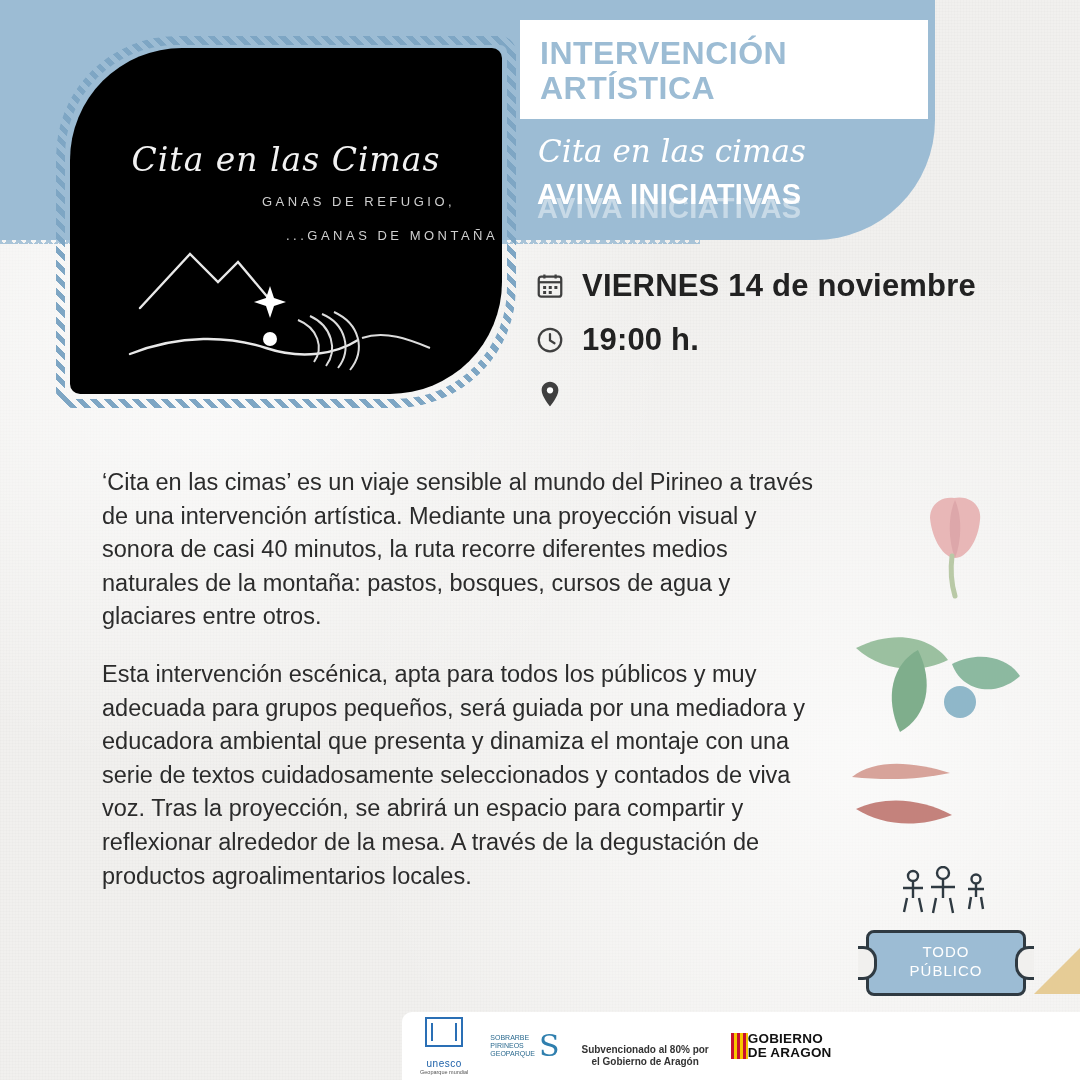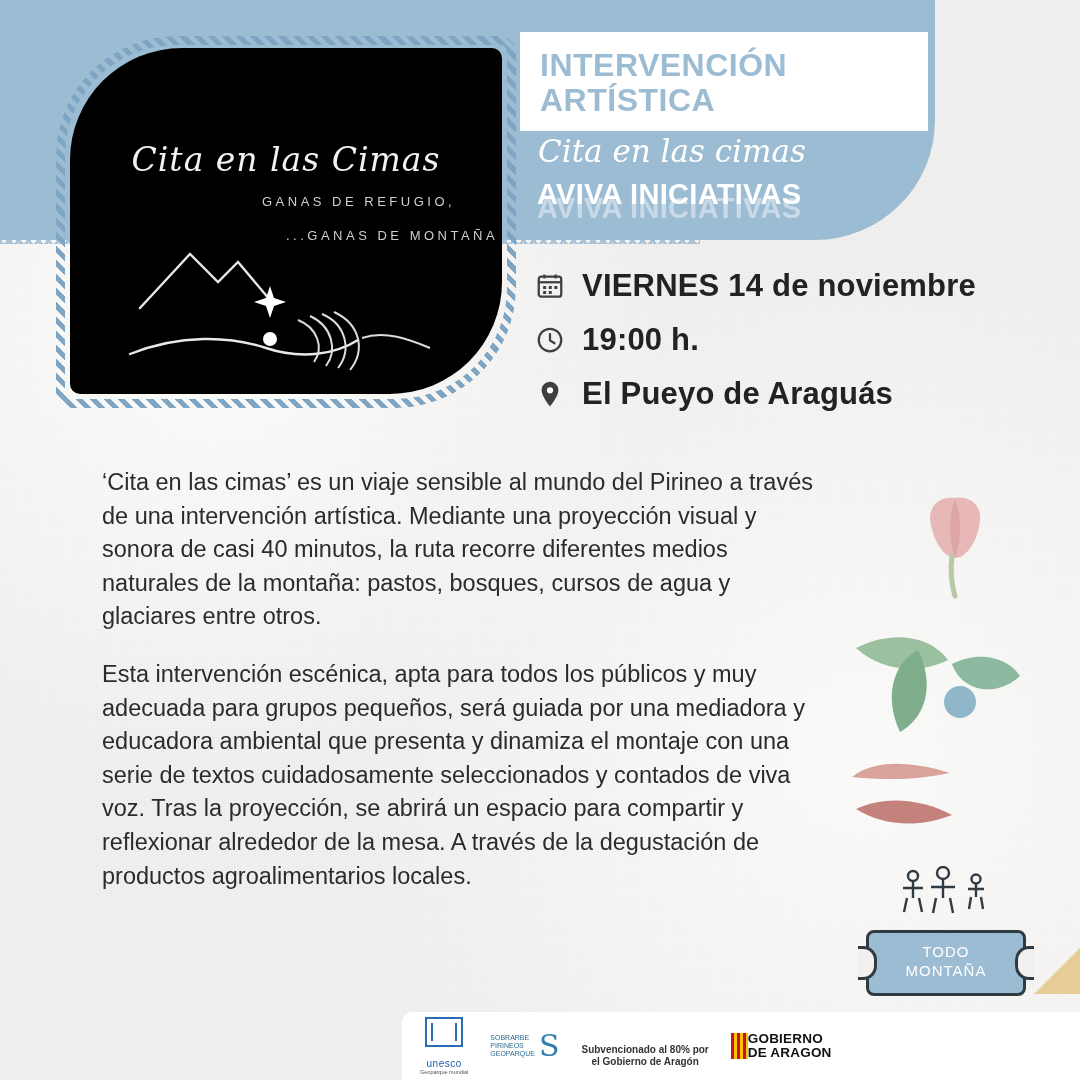--- a/index.html
+++ b/index.html
@@ -115,21 +115,21 @@
     letter-spacing: 3.5px;
     font-family: "Liberation Sans", sans-serif;
   }
   .art-sub1 { left: 192px; top: 146px; }
   .art-sub2 { left: 216px; top: 180px; }
 
   
   .title-block {
     position: absolute;
     left: 520px;
-    top: 32px;
+    top: 20px;
     width: 408px;
     background: #ffffff;
     padding: 16px 12px 14px 20px;
     box-sizing: border-box;
   }
   .title-main {
     color: #9cbcd4;
     font-size: 32px;
     font-weight: bold;
     line-height: 1.08;
@@ -388,21 +388,20 @@
       <span class="meta-text">19:00 h.</span>
     </div>
 
     <div class="meta-row">
       <span class="meta-icon">
         <svg width="30" height="30" viewBox="0 0 24 24" fill="#3f3f3f">
           <path d="M12 2.2c-3.7 0-6.7 3-6.7 6.7 0 5 6.7 12.9 6.7 12.9s6.7-7.9 6.7-12.9c0-3.7-3-6.7-6.7-6.7z"></path>
           <circle cx="12" cy="9" r="2.5" fill="#ffffff"></circle>
         </svg>
       </span>
-      <span class="meta-text">El Pueyo de Araguás</span>
     </div>
   </div>
 
   <div class="body-text">
     <p>‘Cita en las cimas’ es un viaje sensible al mundo del Pirineo a través de una intervención artística. Mediante una proyección visual y sonora de casi 40 minutos, la ruta recorre diferentes medios naturales de la montaña: pastos, bosques, cursos de agua y glaciares entre otros.</p>
     <p>Esta intervención escénica, apta para todos los públicos y muy adecuada para grupos pequeños, será guiada por una mediadora y educadora ambiental que presenta y dinamiza el montaje con una serie de textos cuidadosamente seleccionados y contados de viva voz. Tras la proyección, se abrirá un espacio para compartir y reflexionar alrededor de la mesa. A través de la degustación de productos agroalimentarios locales.</p>
   </div>
 
   <div class="deco deco-tulip">
     <svg width="110" height="110" viewBox="0 0 110 110">
@@ -434,21 +433,21 @@
     <svg class="family-icon" width="110" height="52" viewBox="0 0 110 52" fill="none" stroke="#2f3a42" stroke-width="2.4">
       <circle cx="22" cy="10" r="5"></circle>
       <path d="M22 16 v16 M12 22 h20 M16 32 l-3 14 M28 32 l3 14"></path>
       <circle cx="52" cy="7" r="6"></circle>
       <path d="M52 14 v18 M40 21 h24 M45 32 l-3 15 M59 32 l3 15"></path>
       <circle cx="85" cy="13" r="4.5"></circle>
       <path d="M85 18 v13 M77 23 h16 M80 31 l-2 12 M90 31 l2 12"></path>
     </svg>
     <div class="ticket">
       <div>TODO</div>
-      <div>MONTAÑA</div>
+      <div>PÚBLICO</div>
     </div>
   </div>
 
   <div class="footer">
 
     <div class="logo logo-unesco" style="flex-direction:column;">
       <div class="unesco-mark"></div>
       <div class="unesco-text">unesco</div>
       <div class="unesco-sub">Geoparque mundial</div>
     </div>

